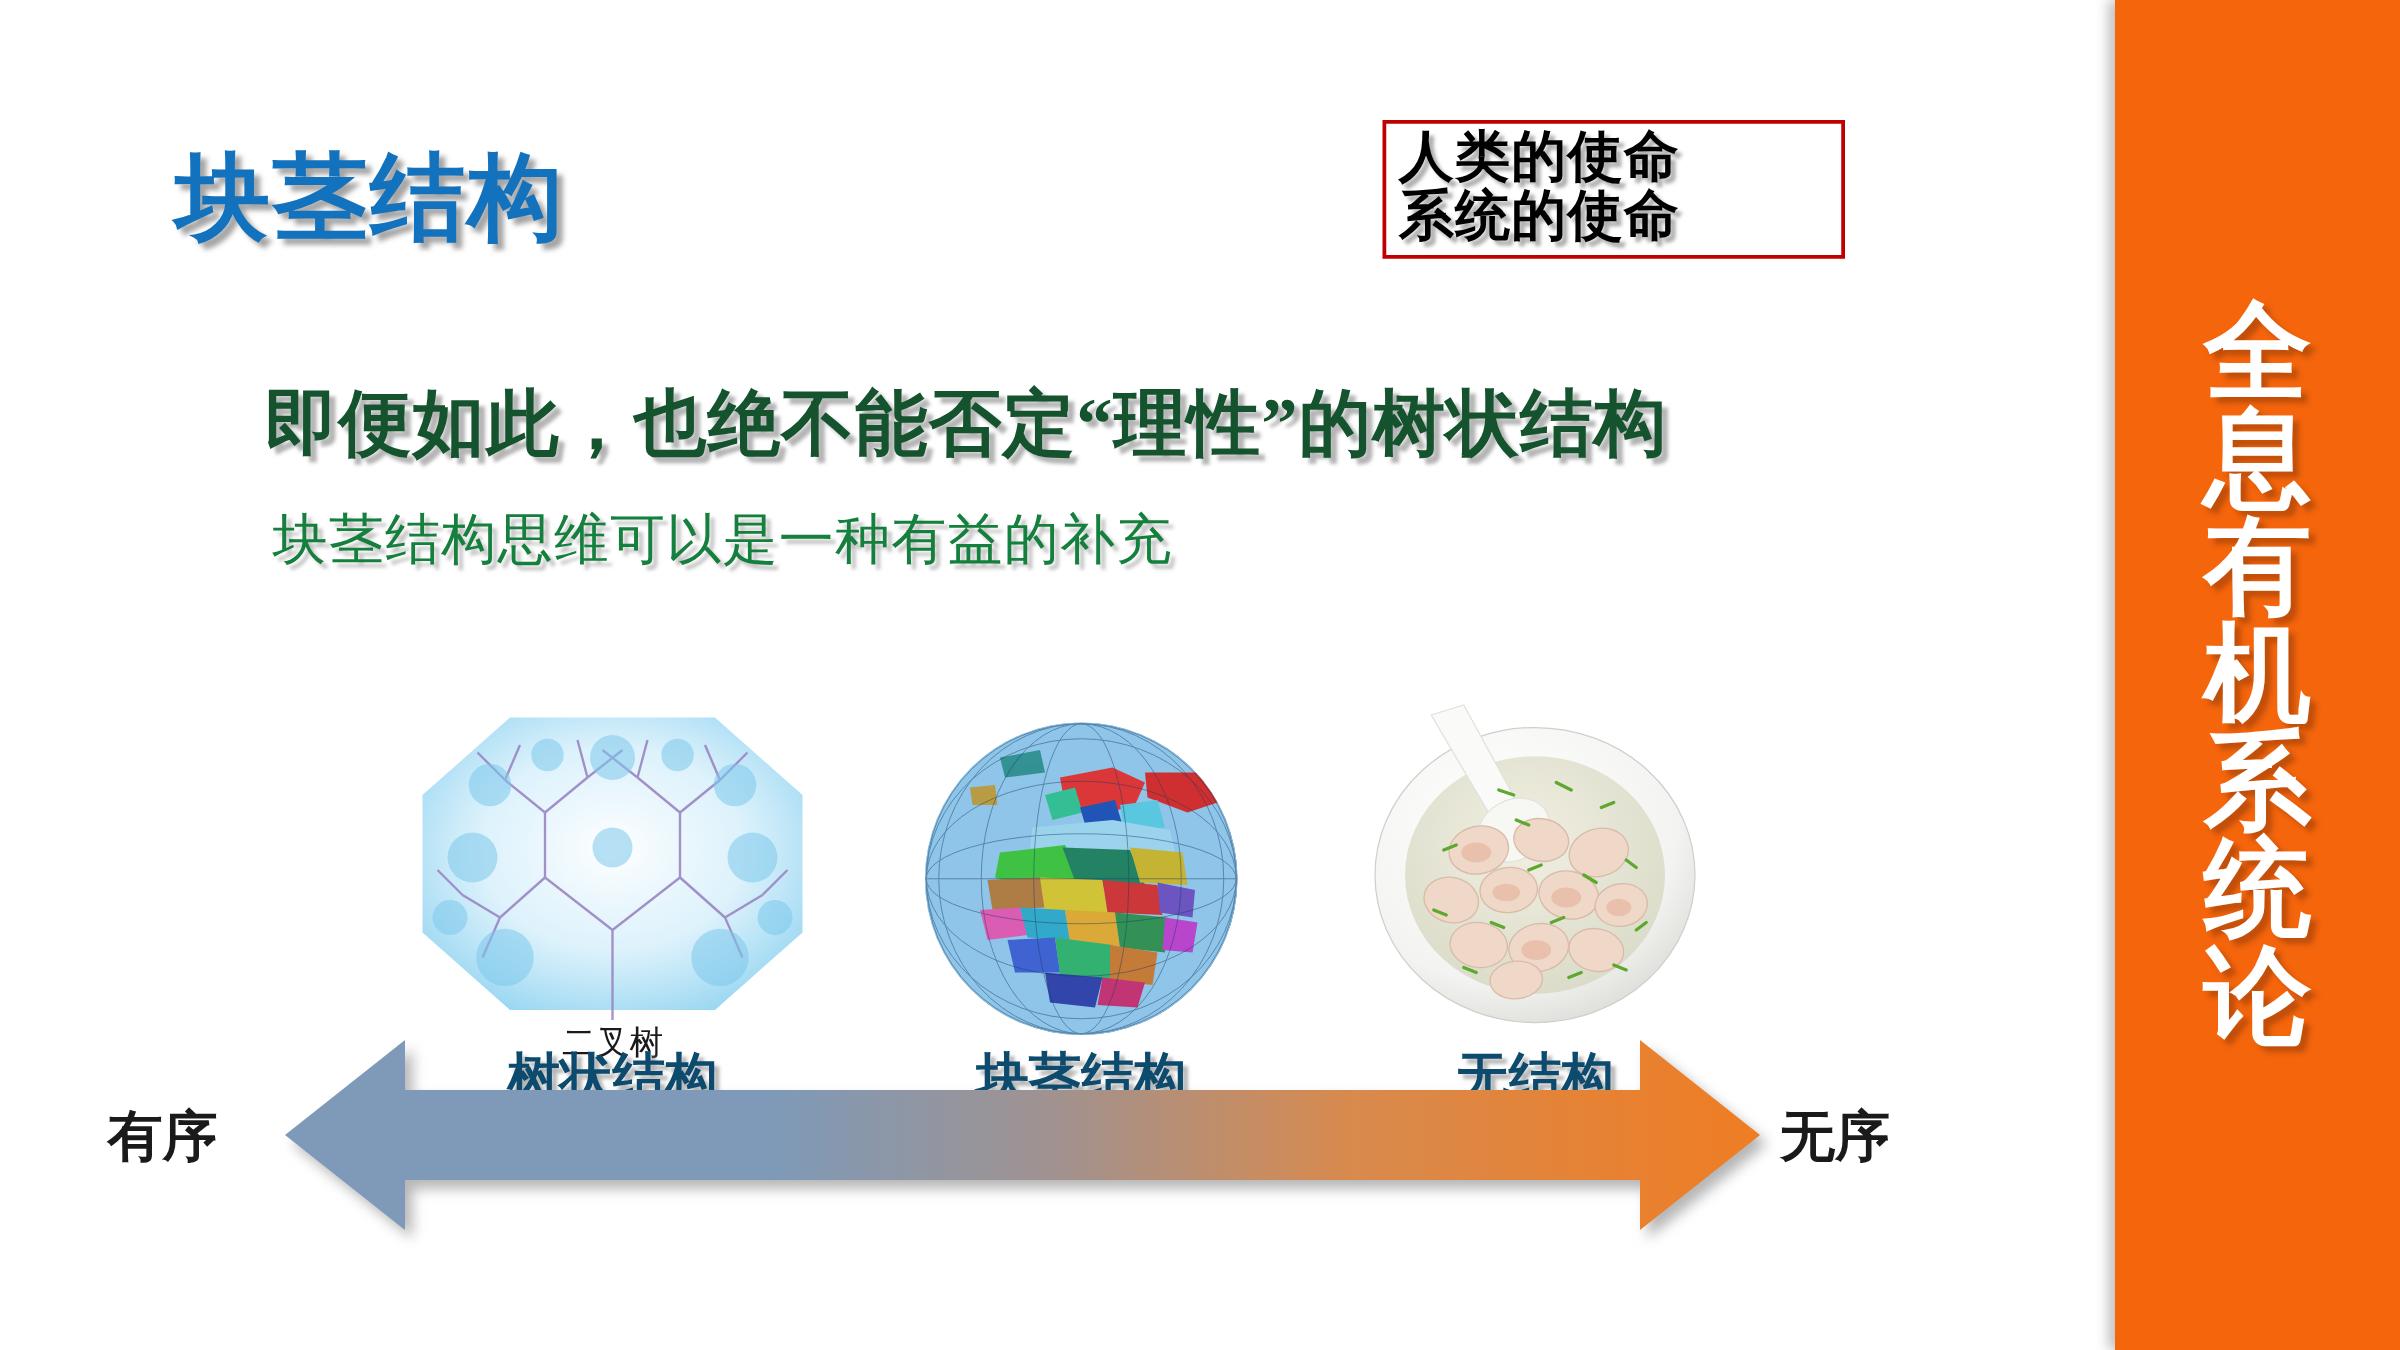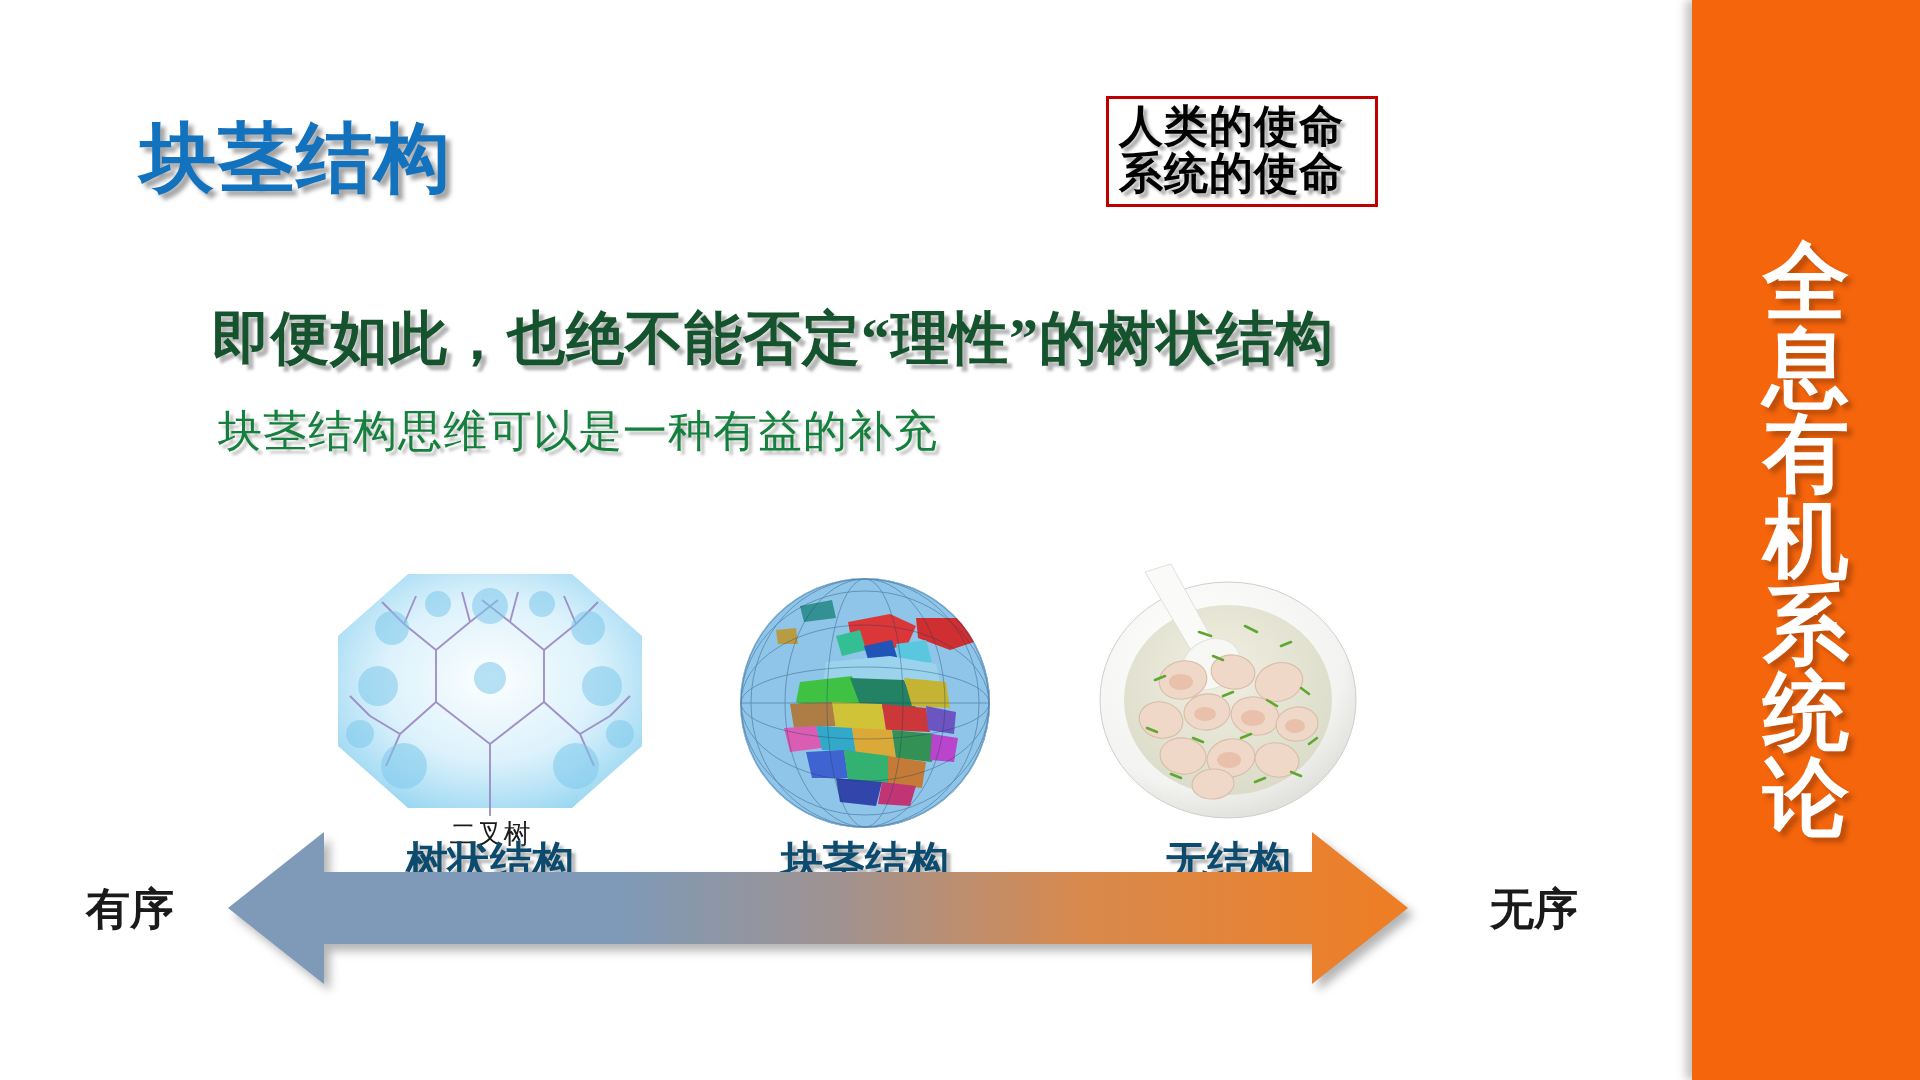--- a/index.html
+++ b/index.html
@@ -35,21 +35,21 @@
     font-family: "DejaVu Sans", "Liberation Sans", sans-serif;
     text-shadow: 5px 5px 4px rgba(90,90,90,0.55);
     white-space: nowrap;
   }
 
   
   .mission-box {
     position: absolute;
     left: 1106px;
     top: 96px;
-    width: 272px;
+    width: 370px;
     border: 3px solid #C00000;
     background: #ffffff;
     padding: 4px 10px 8px 10px;
     box-sizing: border-box;
   }
   .mission-line {
     font-size: 44px;
     font-weight: bold;
     color: #000000;
     line-height: 1.06;
@@ -163,21 +163,21 @@
 
   .axis-label {
     position: absolute;
     font-size: 44px;
     color: #1a1a1a;
     font-weight: bold;
     font-family: "DejaVu Sans", "Liberation Sans", sans-serif;
     white-space: nowrap;
   }
   .axis-label.left  { left: 86px;  top: 880px; }
-  .axis-label.right { left: 1490px; top: 880px; }
+  .axis-label.right { left: 1424px; top: 880px; }
 
   
   .sidebar {
     position: absolute;
     right: 0;
     top: 0;
     width: 228px;
     height: 1080px;
     background: #F4650C;
     box-shadow: -6px 0 9px rgba(120,120,120,0.45);

